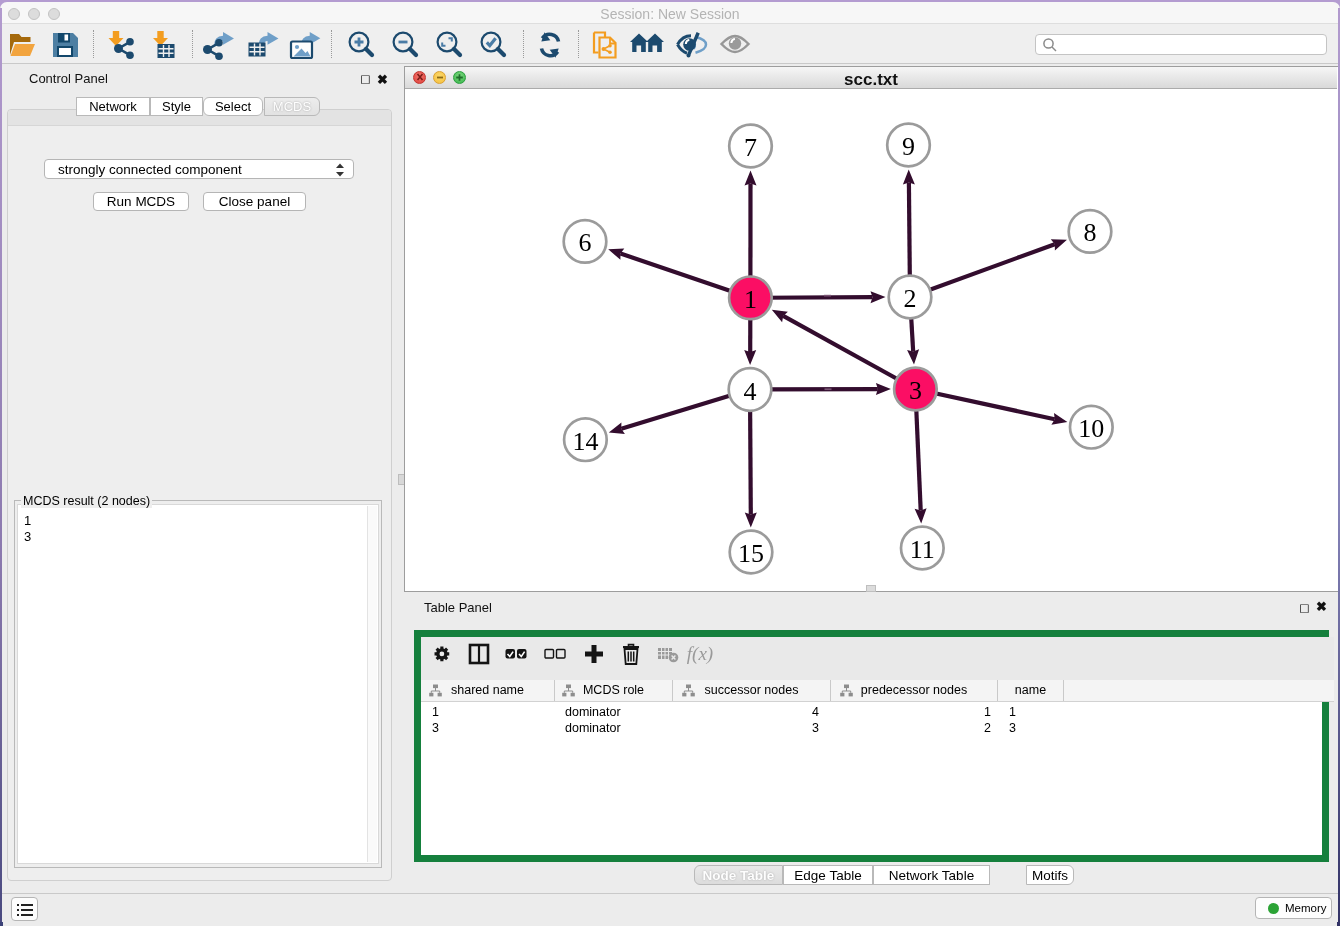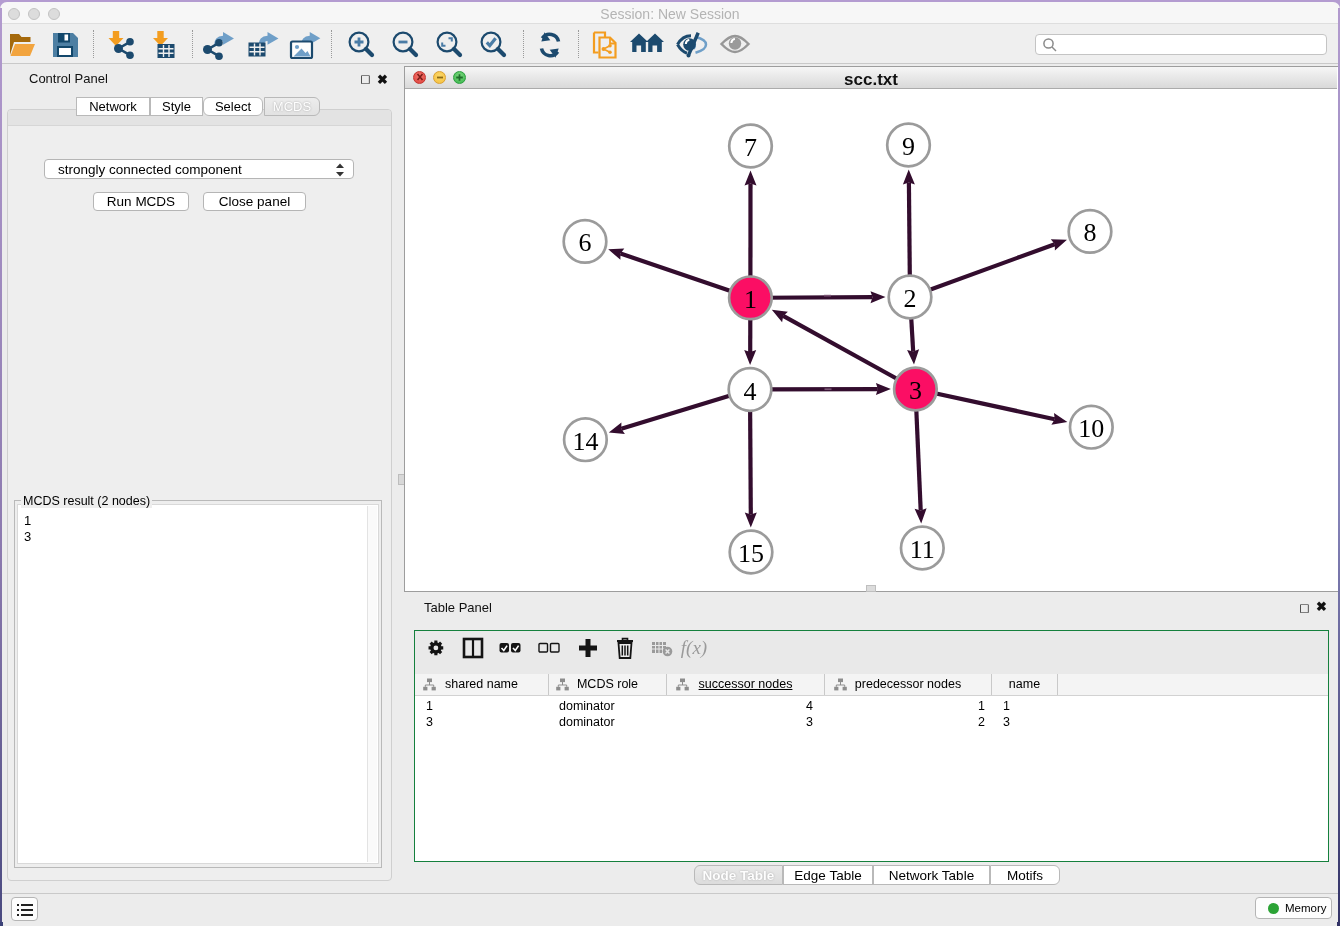--- a/index.html
+++ b/index.html
@@ -62,21 +62,21 @@
   #netwin-tb{position:absolute;left:0;top:0;width:932px;height:21px;
              background:linear-gradient(#f6f6f6,#d9d9d9);border-bottom:1px solid #ababab;}
   #netwin-title{position:absolute;top:3px;width:100%;text-align:center;font-size:17px;
                 font-weight:bold;color:#111;}
   .mtl{position:absolute;top:4px;width:13px;height:13px;border-radius:50%;box-sizing:border-box;}
   #net-canvas{position:absolute;left:4px;top:21px;}
   #net-resize{position:absolute;left:866px;top:585px;width:10px;height:7px;background:#dcdcdc;border:1px solid #bfbfbf;box-sizing:border-box;}
   
   #tp-title{position:absolute;left:424px;top:600px;font-size:13px;color:#111;}
   #tp-box{position:absolute;left:414px;top:630px;width:915px;height:232px;
-          background:#fff;border:1px solid #15803d;box-sizing:border-box;}
+          background:#fff;border:7px solid #15803d;box-sizing:border-box;}
   #tp-toolbar{position:absolute;left:0;top:0;width:913px;height:43px;background:#e9e9e9;
               border-bottom:1px solid #cccccc;}
   #tp-header{position:absolute;left:0;top:43px;width:913px;height:21px;background:#f4f4f4;
              border-bottom:1px solid #d2d2d2;}
   .th{position:absolute;top:0;height:21px;box-sizing:border-box;border-right:1px solid #c9c9c9;
       font-size:12.5px;color:#000;text-align:center;line-height:21px;}
   .treeicon{position:absolute;top:4px;}
   .td{position:absolute;font-size:12.5px;color:#000;}
   
   .btab{position:absolute;top:865px;height:20px;background:#fff;border:1px solid #b9b9b9;
@@ -395,21 +395,21 @@
 <circle cx="18.5" cy="16.5" r="4.8" fill="#9a9a9a"></circle>
           <path d="M16.6 14.6 l3.8 3.8 M20.4 14.6 l-3.8 3.8" stroke="#e9e9e9" stroke-width="1.4"></path>
         </svg>
 <svg class="abs" style="left:266px;top:4px;" width="40" height="26" viewBox="0 0 40 26">
           <text x="13" y="19" text-anchor="middle" font-family="Liberation Serif, serif" font-style="italic" font-size="19" fill="#9a9a9a">f(x)</text>
         </svg>
     </div>
     <div id="tp-header">
       <div class="th" style="left:0px;width:134px;">shared name</div>
       <div class="th" style="left:134px;width:118px;">MCDS role</div>
-      <div class="th" style="left:252px;width:158px;text-decoration:underline;">successor nodes</div>
+      <div class="th" style="left:252px;width:158px;">successor nodes</div>
       <div class="th" style="left:410px;width:167px;">predecessor nodes</div>
       <div class="th" style="left:577px;width:66px;">name</div>
 <svg class="treeicon" style="left:8px;" width="13" height="13" viewBox="0 0 13 13">
 <g fill="#8d8d8d">
             <rect x="4" y="0.5" width="5" height="3.6"></rect>
             <rect x="0.2" y="8.8" width="4.2" height="3.6"></rect>
             <rect x="8.6" y="8.8" width="4.2" height="3.6"></rect>
           </g>
 <path d="M6.5 4 v3 M2.3 8.8 v-1.8 h8.4 v1.8" fill="none" stroke="#8d8d8d" stroke-width="1"></path>
         </svg>
@@ -445,21 +445,21 @@
 <div class="td" style="left:588px;top:68px;">1</div>
 <div class="td" style="left:11px;top:84px;">3</div>
 <div class="td" style="left:144px;top:84px;">dominator</div>
 <div class="td" style="left:252px;top:84px;width:146px;text-align:right;">3</div>
 <div class="td" style="left:410px;top:84px;width:160px;text-align:right;">2</div>
 <div class="td" style="left:588px;top:84px;">3</div>
   </div>
   <div class="btab" id="btab-node" style="left:694px;width:89px;">Node Table</div>
   <div class="btab" style="left:783px;width:90px;">Edge Table</div>
   <div class="btab" style="left:873px;width:117px;">Network Table</div>
-  <div class="btab" style="left:990px;width:70px;border-radius:0 6px 6px 0;">Motifs</div>
+  <div class="btab" style="left:1026px;width:48px;border-radius:0 6px 6px 0;">Motifs</div>
 
   <div id="statusbar">
     <div id="listb">
       <svg class="abs" style="left:5px;top:5px;" width="16" height="14" viewBox="0 0 16 14">
         <g fill="#222">
             <rect x="0" y="1" width="2" height="2"></rect>
             <rect x="4" y="1" width="12" height="2"></rect>
         <rect x="0" y="6" width="2" height="2"></rect>
             <rect x="4" y="6" width="12" height="2"></rect>
         <rect x="0" y="11" width="2" height="2"></rect>

